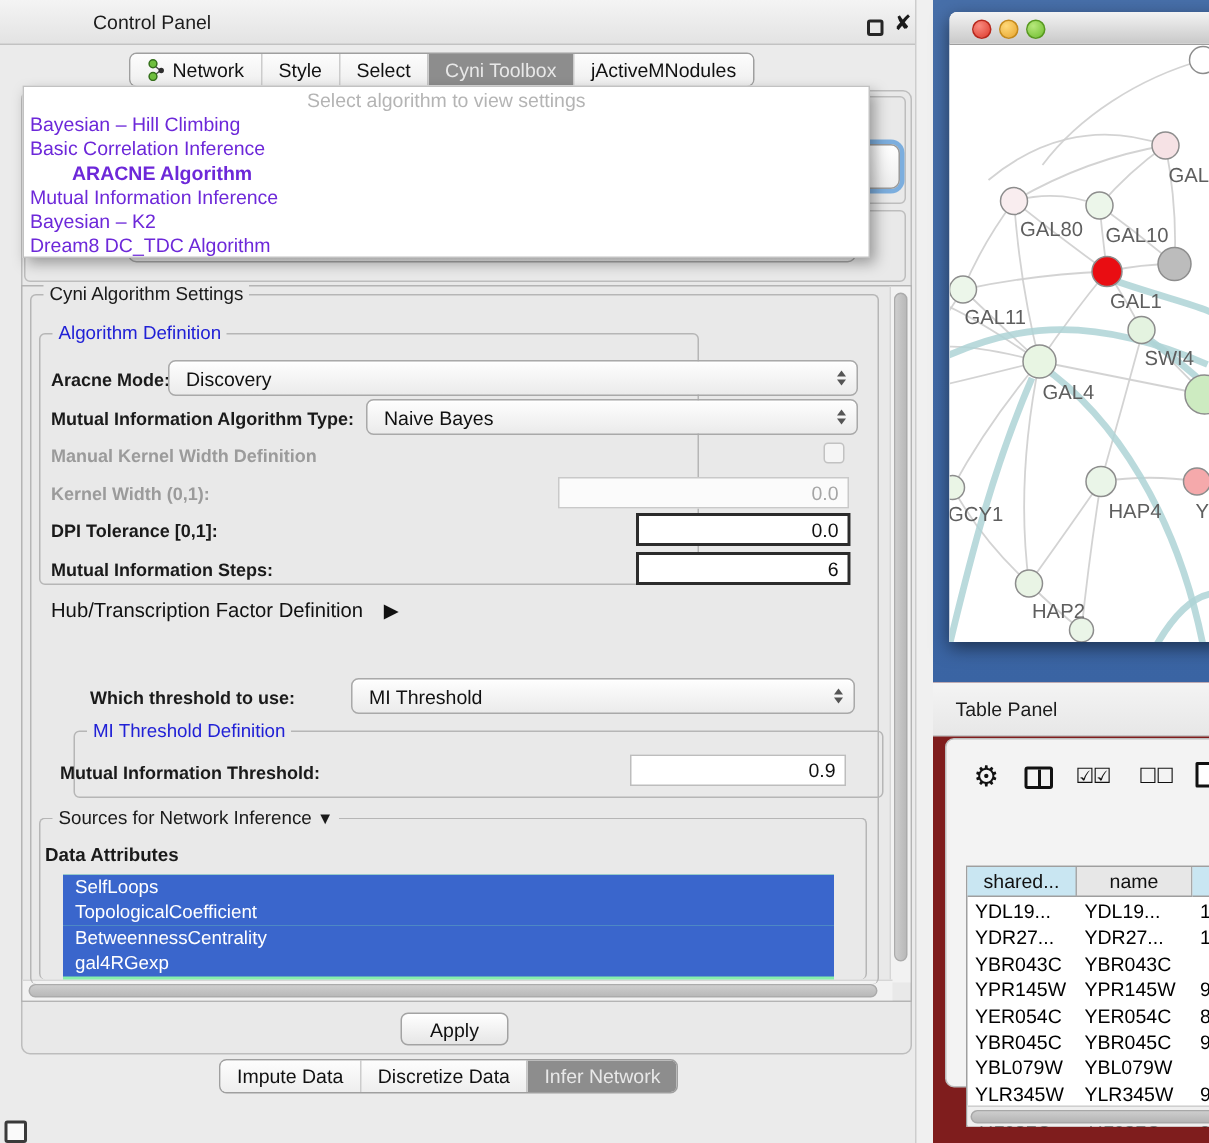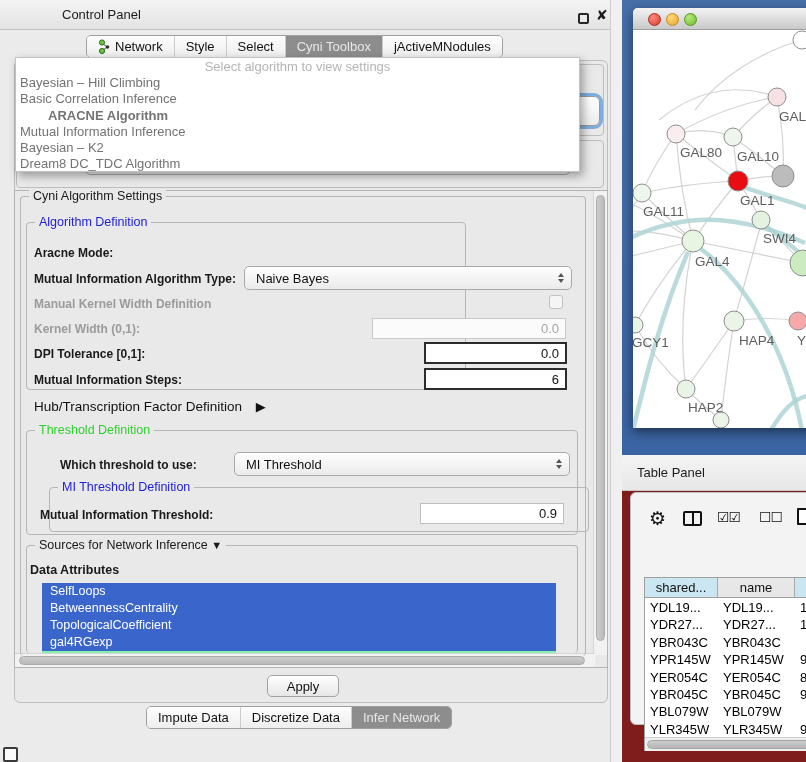--- a/index.html
+++ b/index.html
@@ -29,21 +29,21 @@
   .ghost-group { position:absolute; border:1px solid #bdbdbd; border-radius:4px; background:#e9e9e9; z-index:2; }
   #ghost-combo1 { position:absolute; left:90px; top:96px; width:510px; height:30px; border-radius:6px;
     background:linear-gradient(#ffffff,#ededed); border:1px solid #9a9a9a; box-shadow:0 0 0 3px #7caede; z-index:3; }
   #ghost-combo2 { position:absolute; left:85px; top:147px; width:486px; height:28px; border-radius:6px;
     background:linear-gradient(#fdfdfd,#ececec); border:1px solid #a8a8a8; z-index:3; }
 
   
   #algo-popup { position:absolute; left:15px; top:57px; width:565px; height:115px; background:#fff;
     border:1px solid #c2c2c2; box-shadow:3px 4px 9px rgba(0,0,0,.35); z-index:30; overflow:hidden; }
   .popup-ph { height:17px; line-height:17px; text-align:center; color:#b4b4b4; font-size:13px; }
-  .popup-item { height:16.3px; line-height:16.3px; font-size:13px; padding-left:4px; color:#737373; white-space:nowrap; }
+  .popup-item { height:16.3px; line-height:16.3px; font-size:13px; padding-left:4px; color:#6d28d9; white-space:nowrap; }
   .popup-item.bold { font-weight:bold;padding-left:32px; }
 
   
   #settings-vp { position:absolute; left:14px; top:190px; width:594px; height:478px;
     border:1px solid #b4b4b4; background:#e9e9e9; z-index:4; overflow:hidden; }
   .sb-v-track { position:absolute; right:0; top:0; width:14px; height:464px; background:#f2f2f2; border-left:1px solid #d6d6d6; }
   .sb-v-thumb { position:absolute; left:2px; top:4px; width:9px; height:446px; border-radius:5px;
     background:linear-gradient(90deg,#cdcdcd,#b9b9b9); border:1px solid #ababab; }
   .sb-h-track { position:absolute; left:0; bottom:0; width:580px; height:14px; background:#f2f2f2; border-top:1px solid #d6d6d6; }
   .sb-h-thumb { position:absolute; left:4px; top:2px; width:566px; height:9px; border-radius:5px;
@@ -189,20 +189,27 @@
 
     <div class="groupbox" style="left:20px; top:196px; width:566px; height:460px; border-bottom:none; z-index:5;">
       <span class="legend">Cyni Algorithm Settings</span>
     </div>
 
     <div class="groupbox" style="left:26px; top:222px; width:440px; height:168px; z-index:5;">
       <span class="legend blue">Algorithm Definition</span>
     </div>
 
     <span class="lbl" style="left:34px; top:246px; z-index:6;">Aracne Mode:</span>
+    <div class="combo" style="left:112px; top:240px; width:460px; height:24px; z-index:6;">
+      <span>Discovery</span>
+      <span class="spin">
+          <span class="tri-up"></span>
+          <span class="tri-dn"></span>
+        </span>
+    </div>
 
     <span class="lbl" style="left:34px; top:272px; z-index:6;">Mutual Information Algorithm Type:</span>
     <div class="combo" style="left:244px; top:266px; width:328px; height:24px; z-index:6;">
       <span>Naive Bayes</span>
       <span class="spin">
           <span class="tri-up"></span>
           <span class="tri-dn"></span>
         </span>
     </div>
 
@@ -222,23 +229,20 @@
     <span class="lbl" style="left:34px; top:373px; z-index:6;">Mutual Information Steps:</span>
     <div class="field strong" style="left:424px; top:368px; width:143px; height:22px; z-index:6;">
       <span>6</span>
     </div>
 
     <span class="plain" style="left:34px; top:399px; font-size:13.5px; z-index:6;">
       <span>Hub/Transcription Factor Definition</span>
       <span style="margin-left:10px; font-size:13px;">▶</span>
     </span>
 
-    <div class="groupbox" style="left:26px; top:430px; width:552px; height:105px; z-index:5;">
-      <span class="legend green">Threshold Definition</span>
-    </div>
     <span class="lbl" style="left:60px; top:458px; z-index:6;">Which threshold to use:</span>
     <div class="combo" style="left:234px; top:452px; width:336px; height:24px; z-index:6;">
       <span>MI Threshold</span>
       <span class="spin">
           <span class="tri-up"></span>
           <span class="tri-dn"></span>
         </span>
     </div>
     <div class="groupbox" style="left:32px; top:487px; width:540px; height:45px; z-index:6;margin-left:17px;">
       <span class="legend blue">MI Threshold Definition</span>
@@ -250,22 +254,22 @@
 
     <div class="groupbox" style="left:26px; top:545px; width:552px; height:108px; border-bottom:none; z-index:5;">
       <span class="legend">
         <span>Sources for Network Inference</span>
         <span style="font-size:11px;"> ▼</span>
       </span>
     </div>
     <span class="lbl" style="left:30px; top:563px; font-size:12.5px; z-index:6;">Data Attributes</span>
     <div id="attr-list" style="z-index:6;">
         <div class="attr-item">SelfLoops</div>
+        <div class="attr-item">TopologicalCoefficient</div>
         <div class="attr-item">BetweennessCentrality</div>
-        <div class="attr-item">TopologicalCoefficient</div>
         <div class="attr-item">gal4RGexp</div>
       </div>
     <div id="attr-sb"></div>
 
     <div class="btn" style="left:267px; top:675px; width:72px; height:22px;">
       <span>Apply</span>
     </div>
 
     <div class="tabbar" style="left:146px; top:706px;" id="bottom-tabs">
         <div class="tab">

